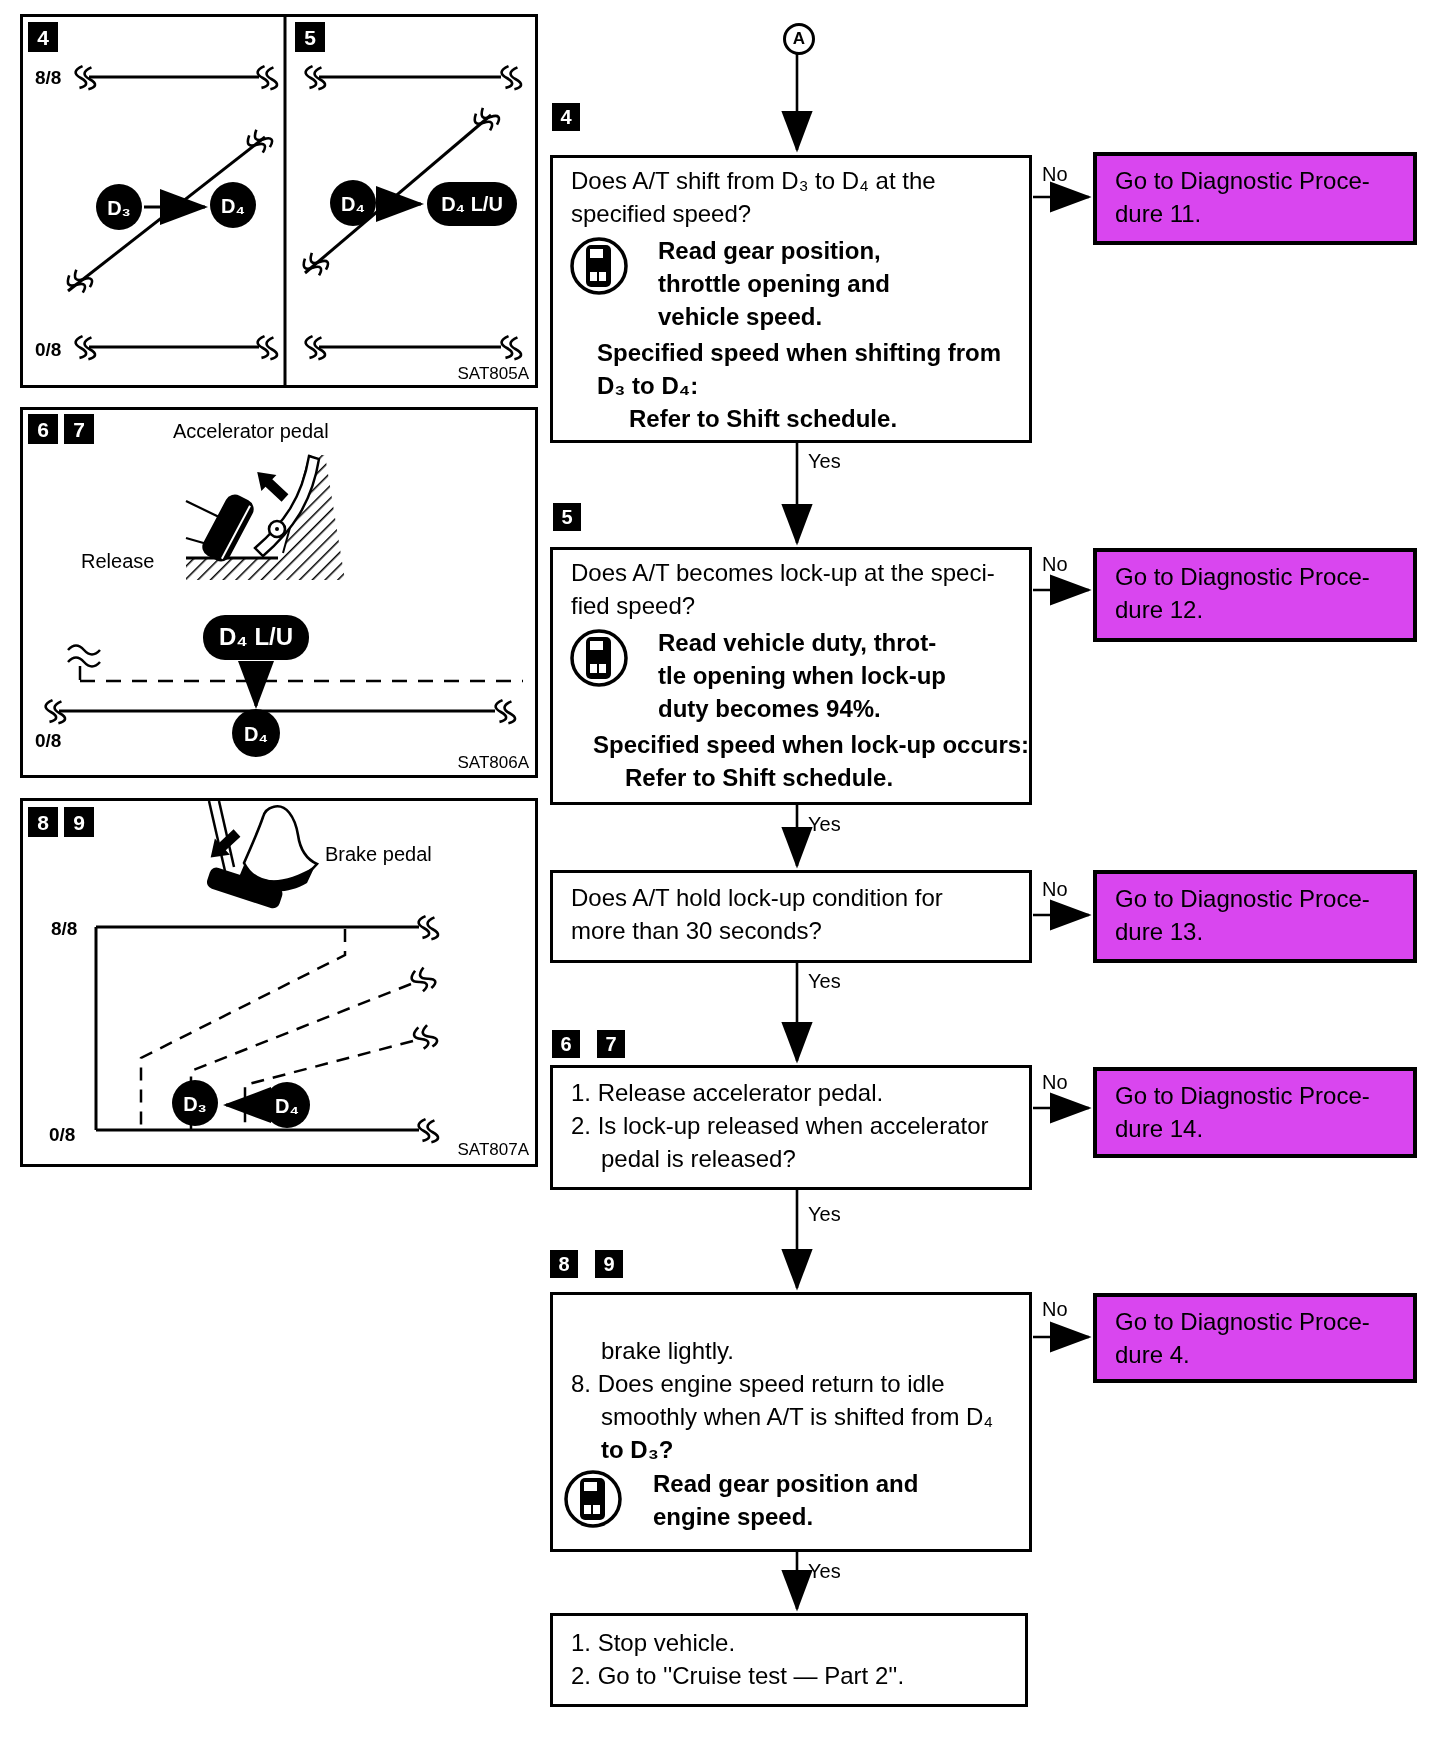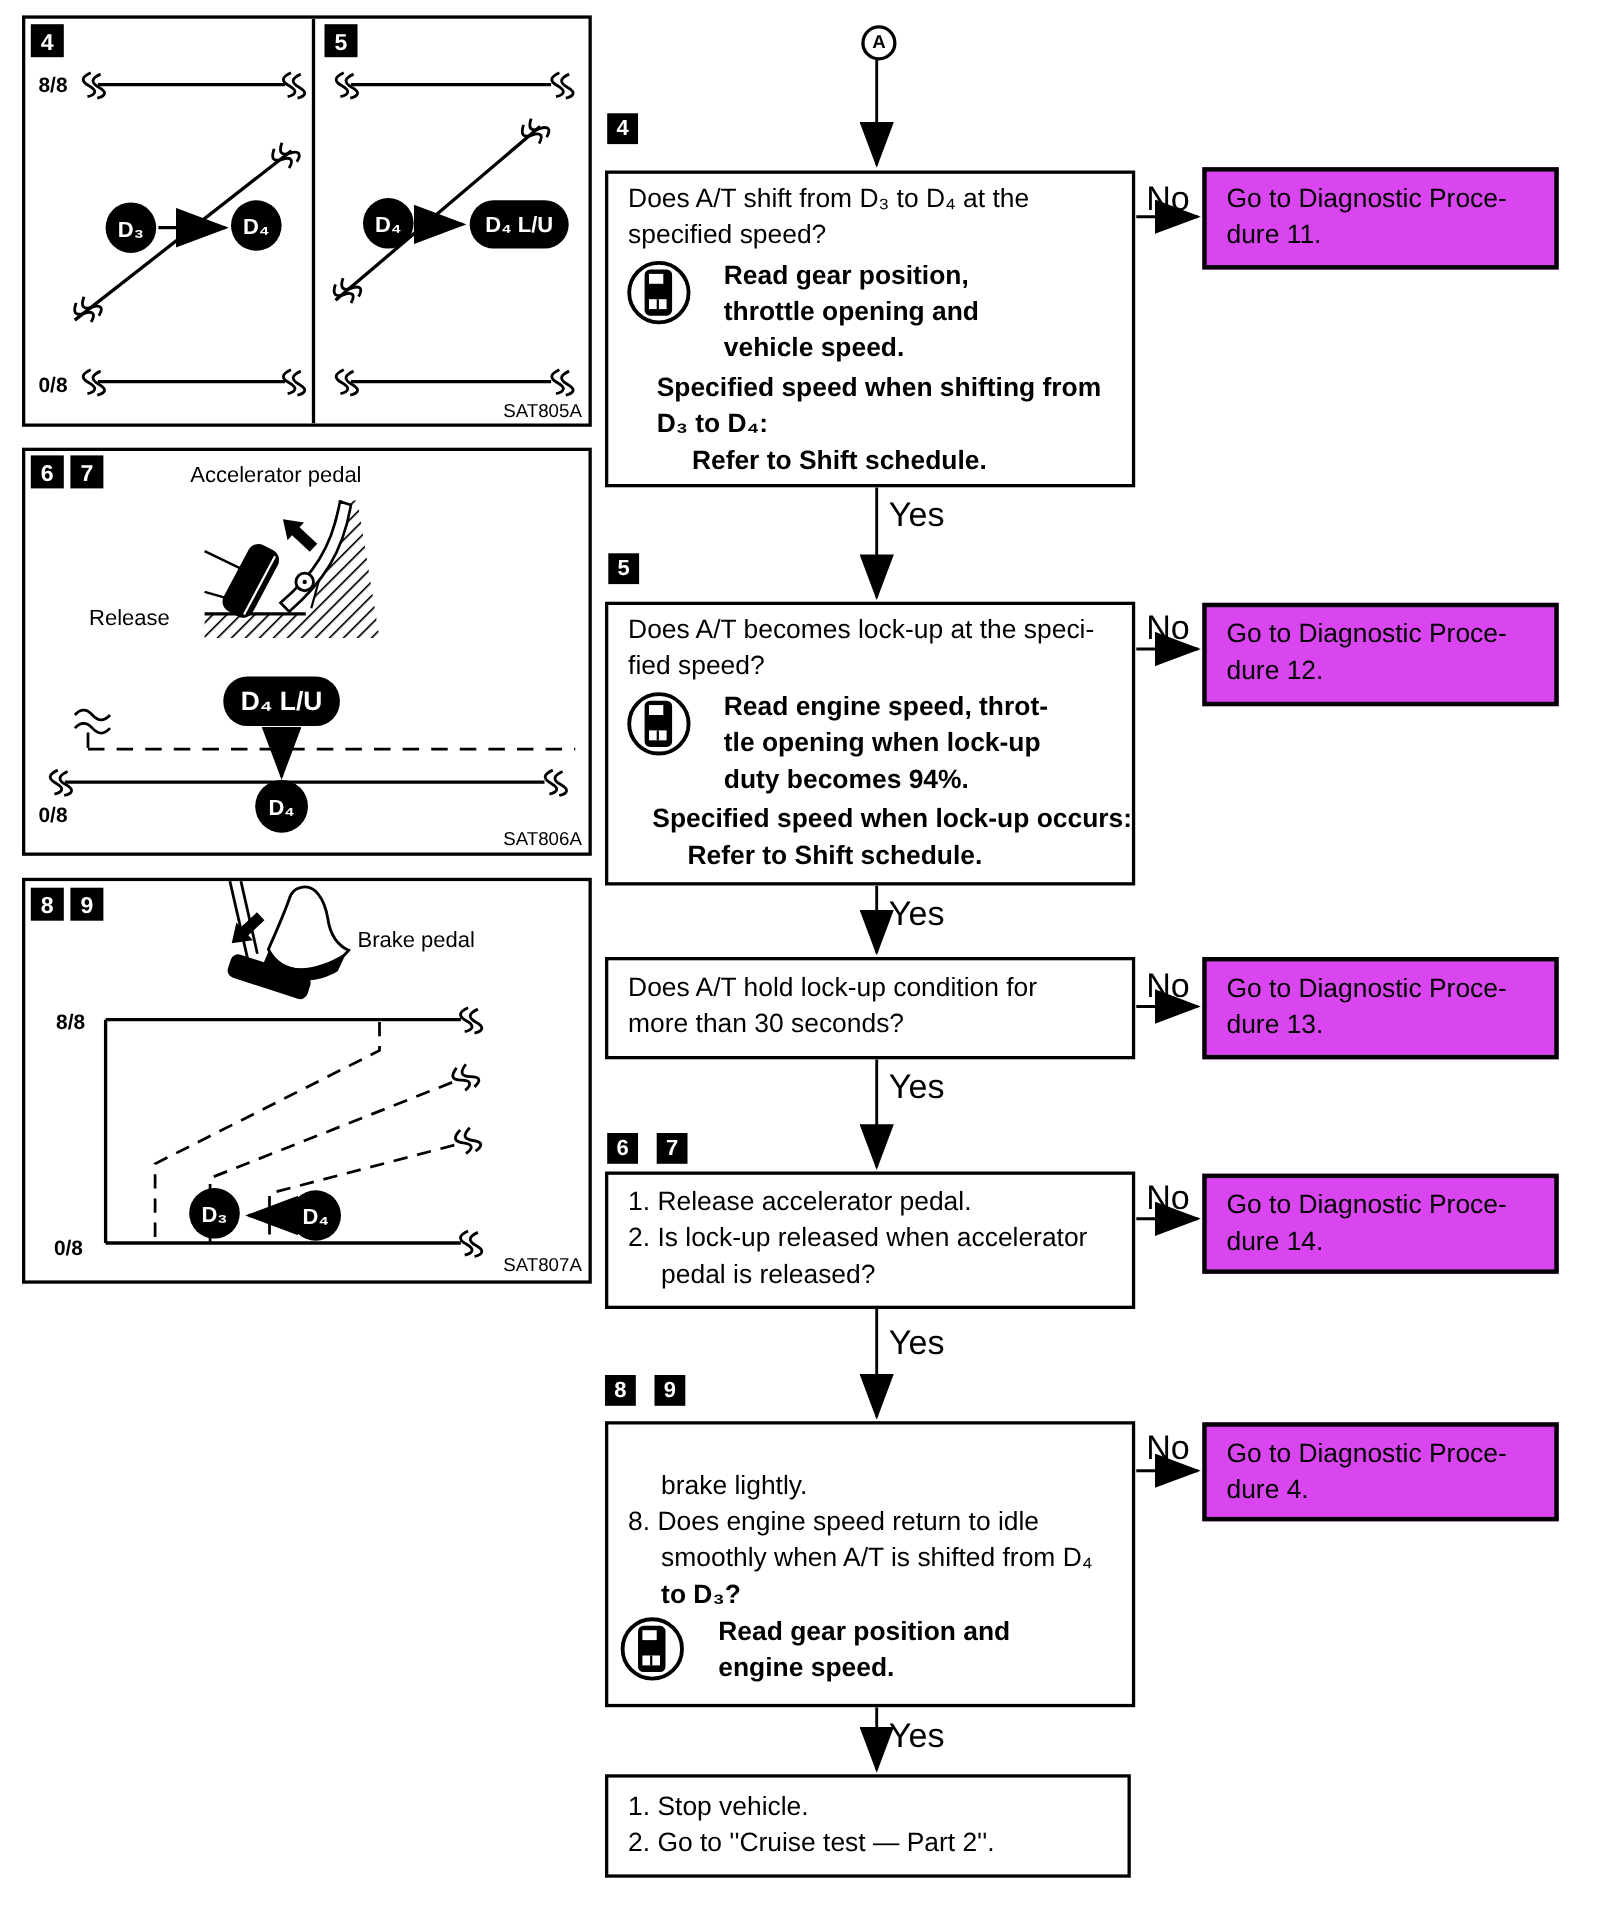--- a/index.html
+++ b/index.html
@@ -5,21 +5,21 @@
   html,body{margin:0;padding:0;background:#fff;}
   .page{position:relative;width:1456px;height:1738px;background:#fff;overflow:hidden;
         font-family:"Liberation Sans","DejaVu Sans",sans-serif;color:#000;}
   .panel{position:absolute;border:3px solid #000;background:#fff;box-sizing:border-box;}
   .qbox{position:absolute;border:3px solid #000;background:#fff;box-sizing:border-box;}
   .pbox{position:absolute;border:4px solid #000;background:#d946ef;box-sizing:border-box;}
   .ln{position:absolute;white-space:nowrap;font-size:24px;line-height:26px;}
   .bold{font-weight:bold;}
   .badge{position:absolute;width:28px;height:28px;background:#000;color:#fff;
          font-size:20px;font-weight:bold;text-align:center;line-height:28px;}
-  .yn{position:absolute;font-size:31px;white-space:nowrap;}
+  .yn{position:absolute;font-size:20px;white-space:nowrap;}
   .circleA{position:absolute;left:783px;top:23px;width:26px;height:26px;border:3px solid #000;
            border-radius:50%;text-align:center;font-size:17px;font-weight:bold;line-height:26px;background:#fff;}
   svg.overlay{position:absolute;left:0;top:0;}
   .consult{position:absolute;width:64px;height:64px;}
   svg text{font-family:"Liberation Sans","DejaVu Sans",sans-serif;}
   .cap{font-size:17px;}
   .axlab{font-size:19px;font-weight:bold;}
   .nodetxt{font-size:20px;font-weight:bold;fill:#fff;}
   .ptitle{font-size:20px;fill:#000;}
 </style>
@@ -246,21 +246,21 @@
   <div class="qbox" style="left:550px;top:547px;width:482px;height:258px;">
     <div class="ln" style="left:18px;top:10px;">Does A/T becomes lock-up at the speci-</div>
     <div class="ln" style="left:18px;top:43px;">fied speed?</div>
     <svg class="consult" style="left:14px;top:76px;" viewBox="0 0 64 64">
       <circle cx="32" cy="32" r="27" fill="none" stroke="#000" stroke-width="3.5"></circle>
       <rect x="19" y="11" width="25" height="42" rx="5" fill="#000"></rect>
       <rect x="23" y="15" width="13" height="9" fill="#fff"></rect>
       <rect x="23" y="38" width="16" height="9" fill="#fff"></rect>
       <line x1="31" y1="38" x2="31" y2="47" stroke="#000" stroke-width="2"></line>
     </svg>
-    <div class="ln bold" style="left:105px;top:80px;">Read engine speed, throt-</div>
+    <div class="ln bold" style="left:105px;top:80px;">Read vehicle duty, throt-</div>
     <div class="ln bold" style="left:105px;top:113px;">tle opening when lock-up</div>
     <div class="ln bold" style="left:105px;top:146px;">duty becomes 94%.</div>
     <div class="ln bold" style="left:40px;top:182px;">Specified speed when lock-up occurs:</div>
     <div class="ln bold" style="left:72px;top:215px;">Refer to Shift schedule.</div>
   </div>
   <span class="yn" style="left:1042px;top:553px;">No</span>
   <div class="pbox" style="left:1093px;top:548px;width:324px;height:94px;">
     <div class="ln" style="left:18px;top:12px;">Go to Diagnostic Proce-</div>
     <div class="ln" style="left:18px;top:45px;">dure 12.</div>
   </div>

